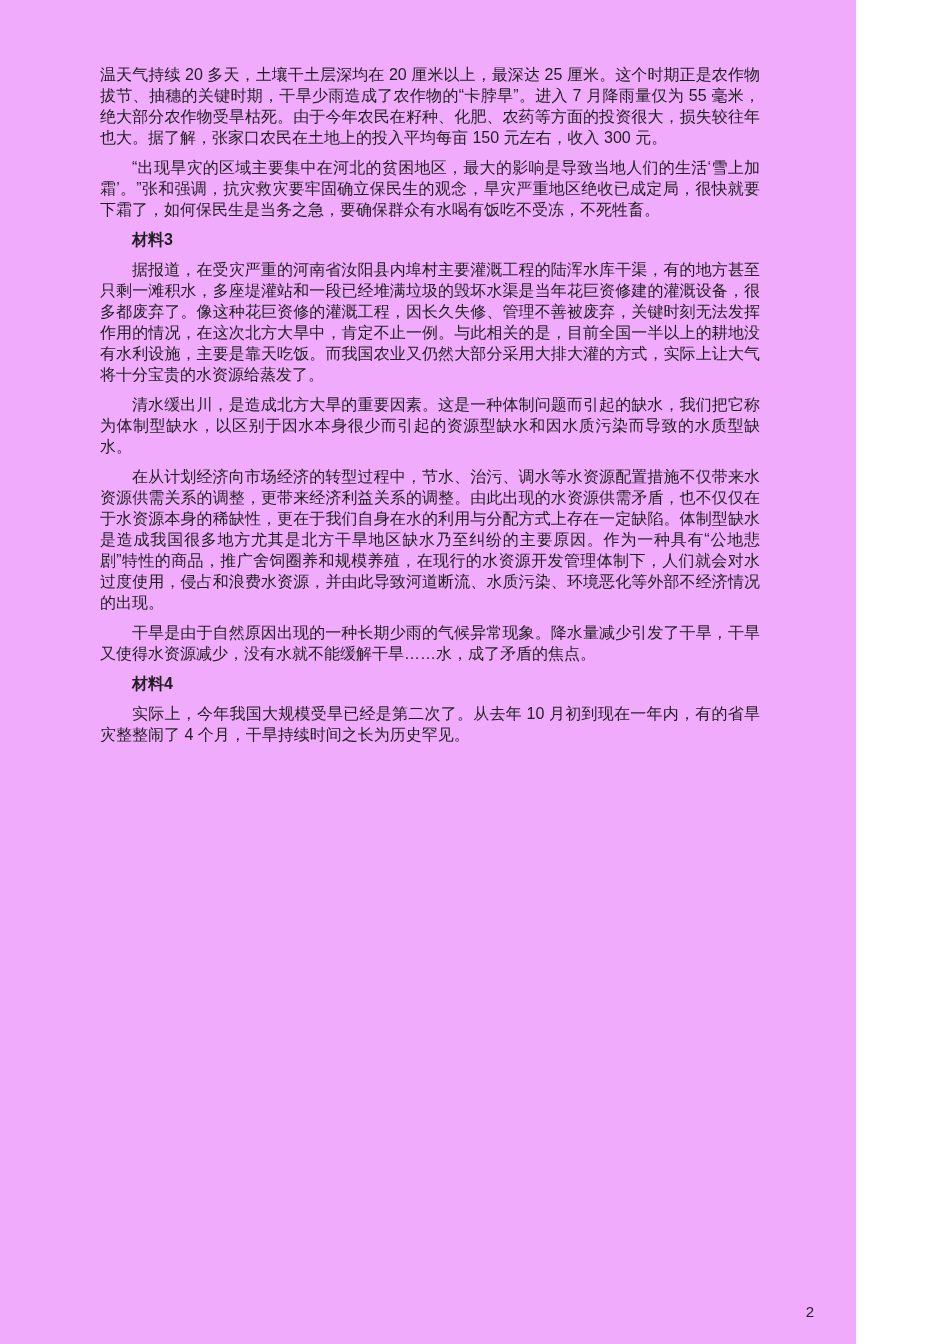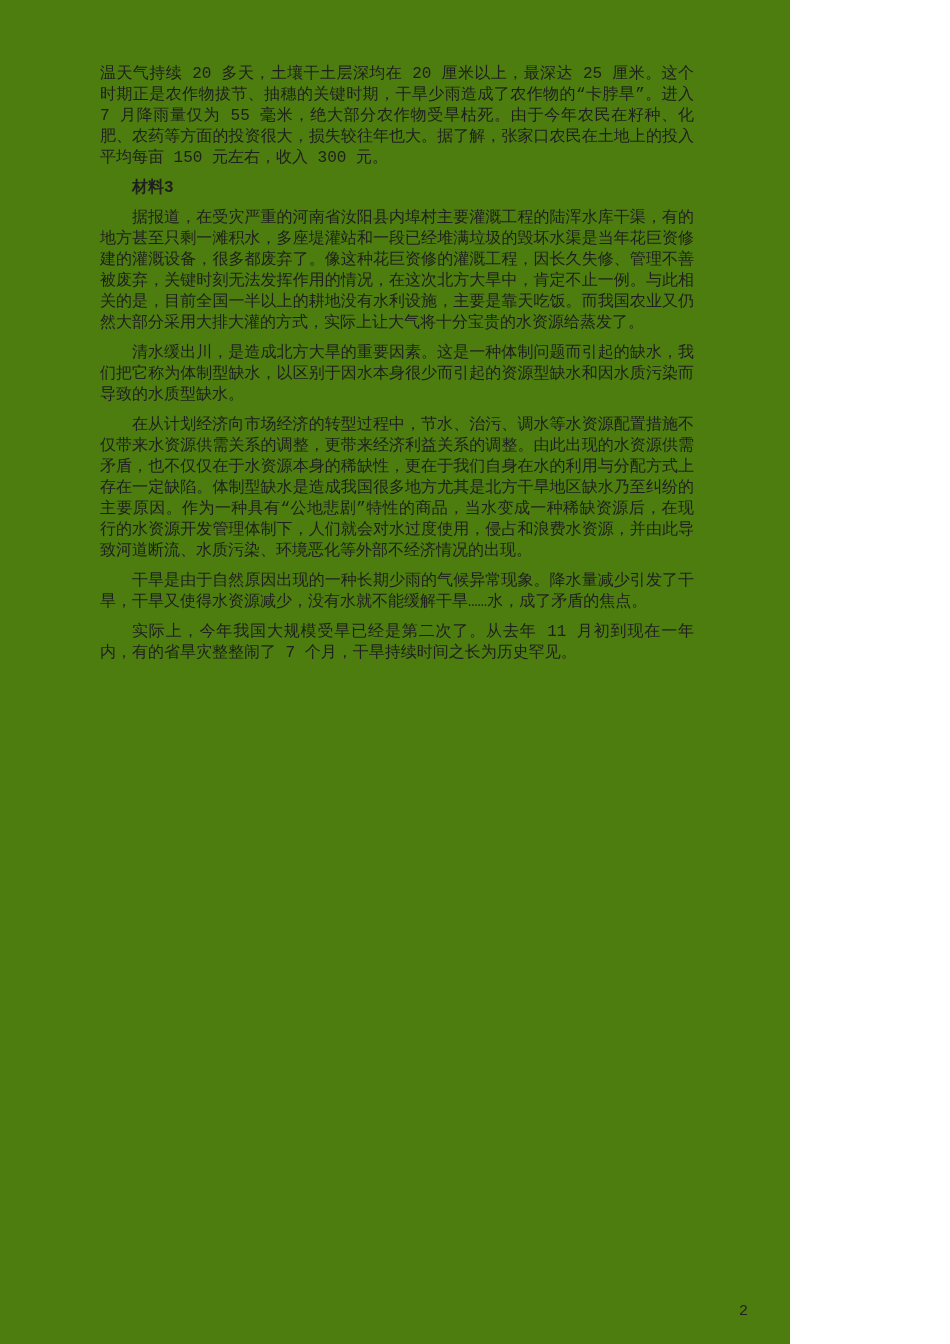--- a/index.html
+++ b/index.html
@@ -2,26 +2,26 @@
 <html><head>
 <meta charset="utf-8">
 <style>
   html, body {
     margin: 0;
     padding: 0;
     background: #ffffff;
   }
   .page {
     position: relative;
-    width: 790px;
+    width: 856px;
     height: 1344px;
-    background: #4d7c0f;
+    background: #f0abfc;
     box-sizing: border-box;
     padding: 64px 96px 0 100px;
-    font-family: Liberation Mono, monospace;
+    font-family: Liberation Sans, sans-serif;
     color: #1f1f1f;
     overflow: hidden;
   }
   .content {
     width: 100%;
   }
   .para {
     font-size: 16px;
     line-height: 21px;
     text-align: justify;
@@ -47,21 +47,23 @@
     font-size: 15px;
     color: #1f1f1f;
   }
 </style>
 </head>
 <body>
 
 <div class="page">
   <div class="content">
     <p class="para no-indent">温天气持续 20 多天，土壤干土层深均在 20 厘米以上，最深达 25 厘米。这个时期正是农作物拔节、抽穗的关键时期，干旱少雨造成了农作物的“卡脖旱”。进入 7 月降雨量仅为 55 毫米，绝大部分农作物受旱枯死。由于今年农民在籽种、化肥、农药等方面的投资很大，损失较往年也大。据了解，张家口农民在土地上的投入平均每亩 150 元左右，收入 300 元。</p>
+    <p class="para">“出现旱灾的区域主要集中在河北的贫困地区，最大的影响是导致当地人们的生活‘雪上加霜’。”张和强调，抗灾救灾要牢固确立保民生的观念，旱灾严重地区绝收已成定局，很快就要下霜了，如何保民生是当务之急，要确保群众有水喝有饭吃不受冻，不死牲畜。</p>
     <p class="heading">材料3</p>
     <p class="para">据报道，在受灾严重的河南省汝阳县内埠村主要灌溉工程的陆浑水库干渠，有的地方甚至只剩一滩积水，多座堤灌站和一段已经堆满垃圾的毁坏水渠是当年花巨资修建的灌溉设备，很多都废弃了。像这种花巨资修的灌溉工程，因长久失修、管理不善被废弃，关键时刻无法发挥作用的情况，在这次北方大旱中，肯定不止一例。与此相关的是，目前全国一半以上的耕地没有水利设施，主要是靠天吃饭。而我国农业又仍然大部分采用大排大灌的方式，实际上让大气将十分宝贵的水资源给蒸发了。</p>
     <p class="para">清水缓出川，是造成北方大旱的重要因素。这是一种体制问题而引起的缺水，我们把它称为体制型缺水，以区别于因水本身很少而引起的资源型缺水和因水质污染而导致的水质型缺水。</p>
-    <p class="para">在从计划经济向市场经济的转型过程中，节水、治污、调水等水资源配置措施不仅带来水资源供需关系的调整，更带来经济利益关系的调整。由此出现的水资源供需矛盾，也不仅仅在于水资源本身的稀缺性，更在于我们自身在水的利用与分配方式上存在一定缺陷。体制型缺水是造成我国很多地方尤其是北方干旱地区缺水乃至纠纷的主要原因。作为一种具有“公地悲剧”特性的商品，当水变成一种稀缺资源后，在现行的水资源开发管理体制下，人们就会对水过度使用，侵占和浪费水资源，并由此导致河道断流、水质污染、环境恶化等外部不经济情况的出现。</p>
+    <p class="para">在从计划经济向市场经济的转型过程中，节水、治污、调水等水资源配置措施不仅带来水资源供需关系的调整，更带来经济利益关系的调整。由此出现的水资源供需矛盾，也不仅仅在于水资源本身的稀缺性，更在于我们自身在水的利用与分配方式上存在一定缺陷。体制型缺水是造成我国很多地方尤其是北方干旱地区缺水乃至纠纷的主要原因。作为一种具有“公地悲剧”特性的商品，推广舍饲圈养和规模养殖，在现行的水资源开发管理体制下，人们就会对水过度使用，侵占和浪费水资源，并由此导致河道断流、水质污染、环境恶化等外部不经济情况的出现。</p>
     <p class="para">干旱是由于自然原因出现的一种长期少雨的气候异常现象。降水量减少引发了干旱，干旱又使得水资源减少，没有水就不能缓解干旱……水，成了矛盾的焦点。</p>
-    <p class="para">实际上，今年我国大规模受旱已经是第二次了。从去年 11 月初到现在一年内，有的省旱灾整整闹了 7 个月，干旱持续时间之长为历史罕见。</p>
+    <p class="heading">材料4</p>
+    <p class="para">实际上，今年我国大规模受旱已经是第二次了。从去年 10 月初到现在一年内，有的省旱灾整整闹了 4 个月，干旱持续时间之长为历史罕见。</p>
   </div>
   <div class="page-number">2</div>
 </div>
 
 </body></html>

